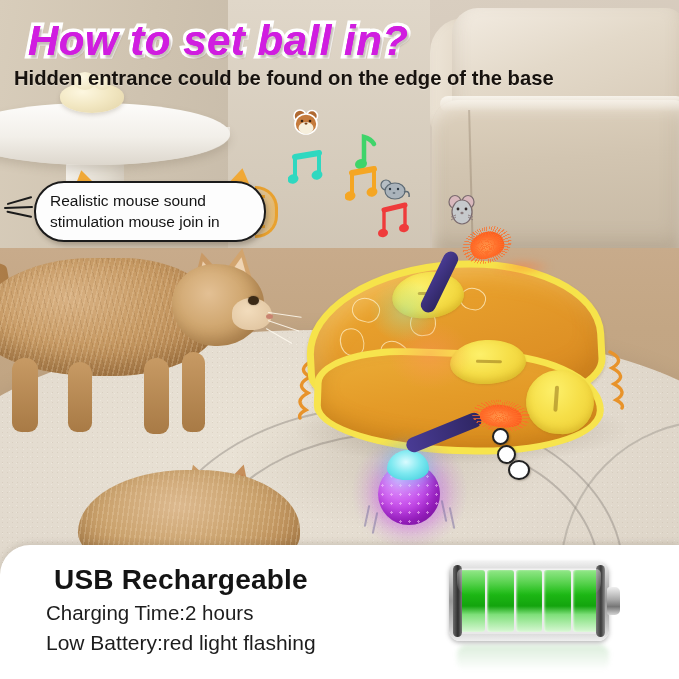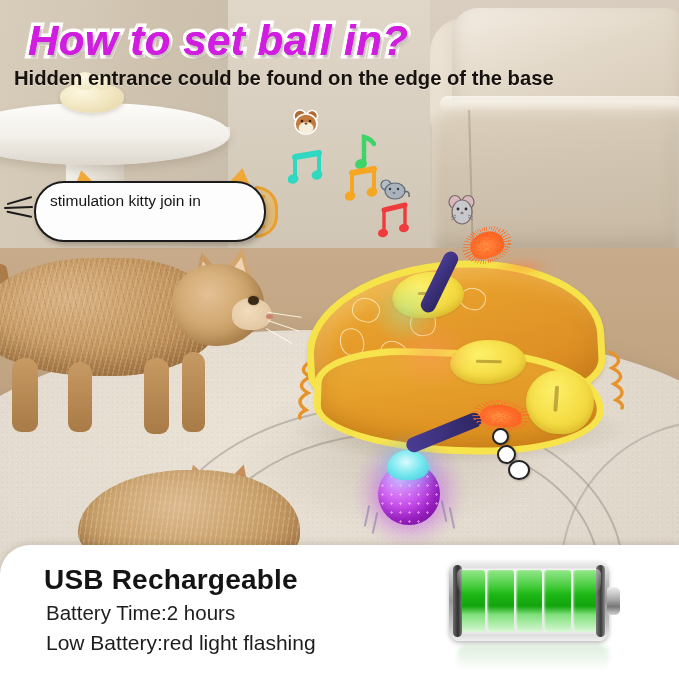--- a/index.html
+++ b/index.html
@@ -258,21 +258,21 @@
     font-size:17px;font-weight:bold;letter-spacing:1.6px;
     background:linear-gradient(180deg,#ffe07a 0%,#f8bc3c 50%,#eb9a1c 100%);
     -webkit-background-clip:text;background-clip:text;color:transparent;}
   .bdot{position:absolute;background:#fff;border:2.4px solid #222;border-radius:50%;z-index:7;
     box-shadow:1px 1px 2px rgba(60,45,30,.30);}
 
   
   #bottom{position:absolute;left:0;top:545px;width:679px;height:134px;
     background:#ffffff;border-radius:30px 0 0 0;z-index:9;
     box-shadow:0 -2px 6px rgba(90,75,55,.16);}
-  #bottom .b-title{position:absolute;left:44px;top:19px;font-size:28px;font-weight:bold;
+  #bottom .b-title{position:absolute;left:54px;top:19px;font-size:28px;font-weight:bold;
     color:#141414;letter-spacing:.2px;}
   #bottom .b-l1{position:absolute;left:46px;top:56px;font-size:20.5px;color:#1d1d1d;}
   #bottom .b-l2{position:absolute;left:46px;top:86px;font-size:21px;color:#1d1d1d;}
 
   
   #battery{position:absolute;left:449px;top:561px;width:172px;height:82px;z-index:10;}
   .bat-shell{position:absolute;left:0;top:0;width:160px;height:80px;border-radius:11px;
     background:linear-gradient(180deg,#f2f2f2 0%,#cdcdcd 18%,#9a9a9a 50%,#c9c9c9 82%,#efefef 100%);
     box-shadow:0 2px 4px rgba(60,60,60,.35);}
   .bat-inner{position:absolute;left:7px;top:7px;width:146px;height:66px;border-radius:5px;
@@ -494,27 +494,28 @@
 
   <div class="c-ear le"></div>
   <div class="c-ear re"></div>
   <div class="c-whisk" style="left:6px;top:196px;width:26px;transform:rotate(-16deg);"></div>
   <div class="c-whisk" style="left:4px;top:206px;width:29px;transform:rotate(-2deg);"></div>
   <div class="c-whisk" style="left:6px;top:216px;width:26px;transform:rotate(12deg);"></div>
   <div class="c-tail"></div>
 
   <div id="callout">
     <div class="ctext">
-      <div>stimulation kitty join in</div>
+      <div>Realistic mouse sound</div>
+      <div>stimulation mouse join in</div>
     </div>
   </div>
 
   <div id="bottom">
     <div class="b-title">USB Rechargeable</div>
-    <div class="b-l1">Battery Time:2 hours</div>
+    <div class="b-l1">Charging Time:2 hours</div>
     <div class="b-l2">Low Battery:red light flashing</div>
   </div>
 
   <div id="battery">
     <div class="bat-refl"></div>
     <div class="bat-shell"></div>
     <div class="bat-term"></div>
     <div class="bat-inner" id="bat-segments">
         <div class="bat-seg"></div>
         <div class="bat-seg"></div>

